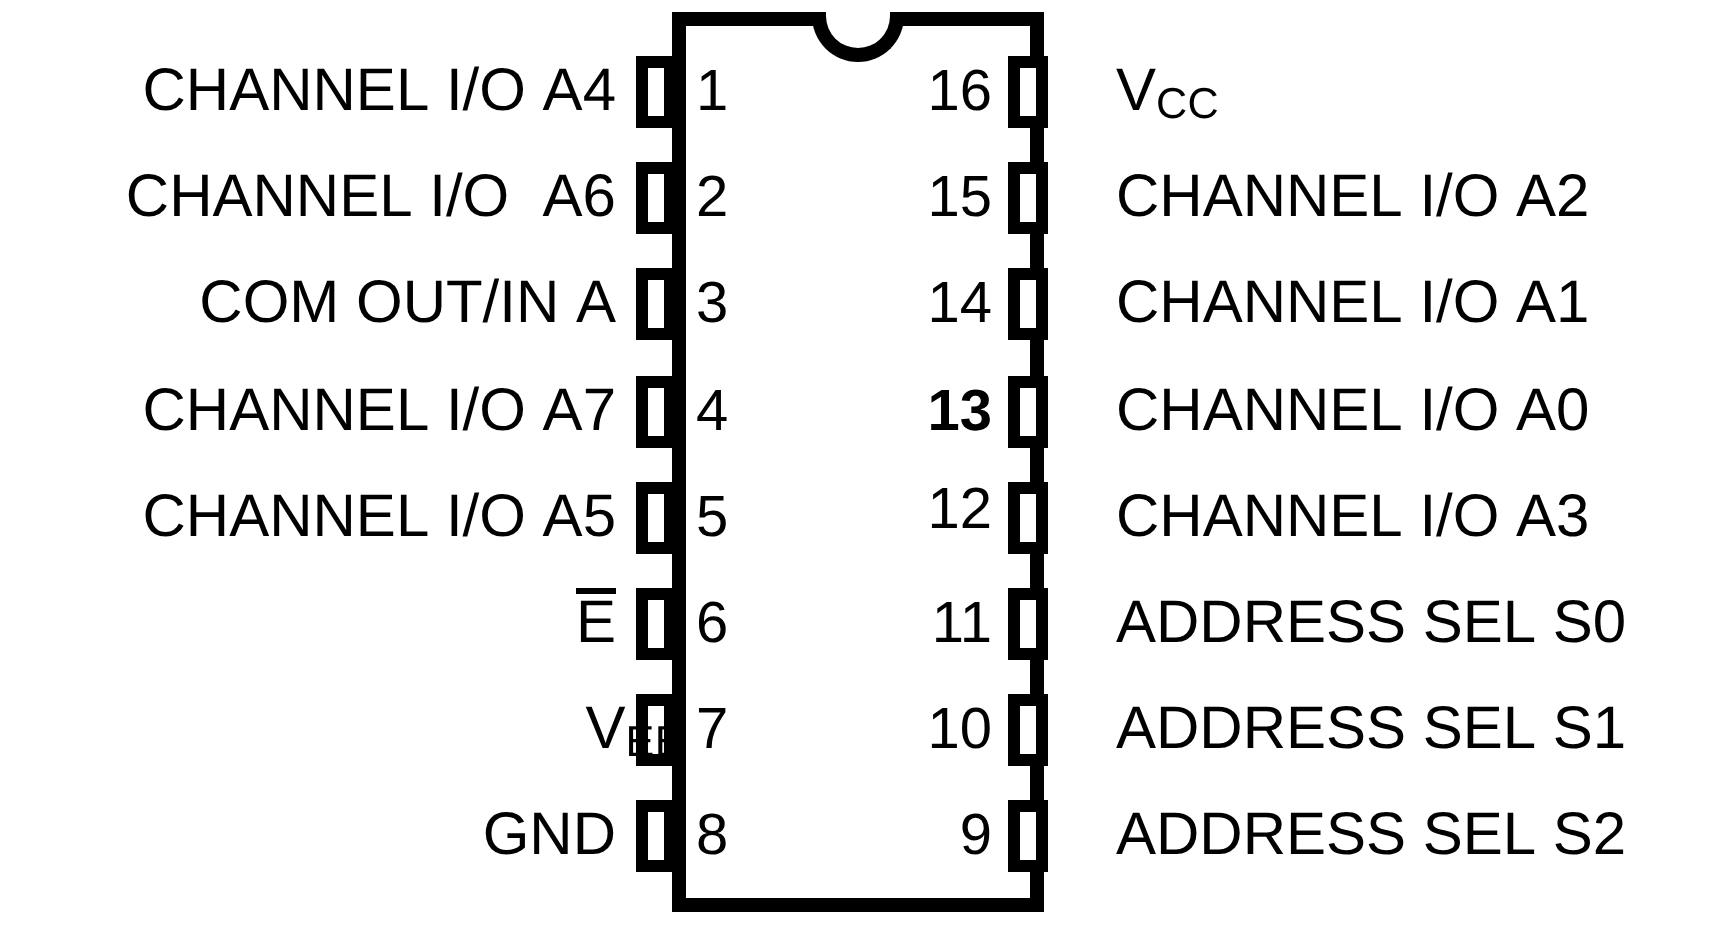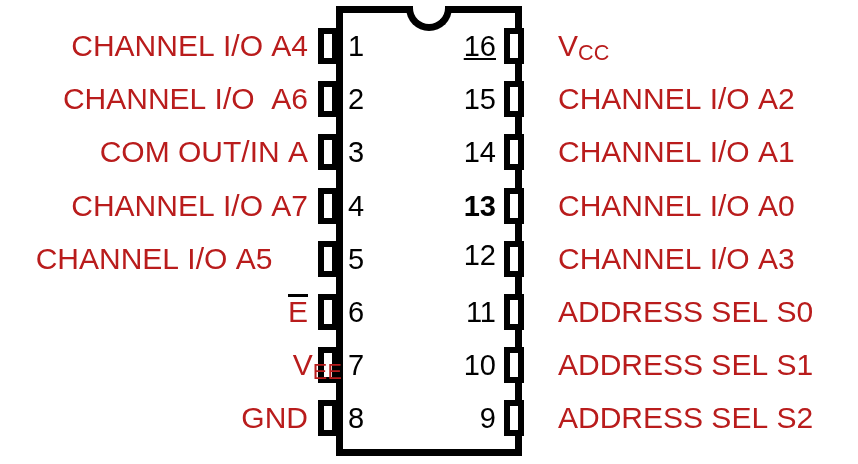--- a/index.html
+++ b/index.html
@@ -83,21 +83,21 @@
     width: 56px;
     text-align: right;
   }
 
   
   .pin-label {
     position: absolute;
     font-size: 30px;
     line-height: 36px;
     height: 36px;
-    color: #b91c1c;
+    color: #000000;
     white-space: pre;
   }
   .pin-label.left {
     left: 0;
     width: 308px;
     text-align: right;
   }
   .pin-label.right {
     left: 558px;
     width: 324px;
@@ -135,32 +135,32 @@
       <div class="pin-number left" style="top: 81.2px;">2</div>
       <div class="pin-label left" style="top: 81.2px;">CHANNEL&nbsp;I/O&nbsp;&nbsp;A6</div>
       <div class="pin-stub left" style="top: 134.4px;"></div>
       <div class="pin-number left" style="top: 134.4px;">3</div>
       <div class="pin-label left" style="top: 134.4px;">COM&nbsp;OUT/IN&nbsp;A</div>
       <div class="pin-stub left" style="top: 187.6px;"></div>
       <div class="pin-number left" style="top: 187.6px;">4</div>
       <div class="pin-label left" style="top: 187.6px;">CHANNEL&nbsp;I/O&nbsp;A7</div>
       <div class="pin-stub left" style="top: 240.8px;"></div>
       <div class="pin-number left" style="top: 240.8px;">5</div>
-      <div class="pin-label left" style="top: 240.8px; text-align: center;">CHANNEL&nbsp;I/O&nbsp;A5</div>
+      <div class="pin-label left" style="top: 240.8px;">CHANNEL&nbsp;I/O&nbsp;A5</div>
       <div class="pin-stub left" style="top: 294px;"></div>
       <div class="pin-number left" style="top: 294px;">6</div>
       <div class="pin-label left" style="top: 294px;"><span class="ovl">E</span></div>
       <div class="pin-stub left" style="top: 347.2px;"></div>
       <div class="pin-number left" style="top: 347.2px;">7</div>
       <div class="pin-label left" style="top: 347.2px; margin-left: 34px;">V<span class="sub">EE</span></div>
       <div class="pin-stub left" style="top: 400.4px;"></div>
       <div class="pin-number left" style="top: 400.4px;">8</div>
       <div class="pin-label left" style="top: 400.4px; text-align: right;">GND</div>
       <div class="pin-stub right" style="top: 28px;"></div>
-      <div class="pin-number right" style="top: 28px; text-decoration: underline;">16</div>
+      <div class="pin-number right" style="top: 28px;">16</div>
       <div class="pin-label right" style="top: 28px;">V<span class="sub">CC</span></div>
       <div class="pin-stub right" style="top: 81.2px;"></div>
       <div class="pin-number right" style="top: 81.2px;">15</div>
       <div class="pin-label right" style="top: 81.2px;">CHANNEL&nbsp;I/O&nbsp;A2</div>
       <div class="pin-stub right" style="top: 134.4px;"></div>
       <div class="pin-number right" style="top: 134.4px;">14</div>
       <div class="pin-label right" style="top: 134.4px;">CHANNEL&nbsp;I/O&nbsp;A1</div>
       <div class="pin-stub right" style="top: 187.6px;"></div>
       <div class="pin-number right" style="top: 187.6px; font-weight: bold;">13</div>
       <div class="pin-label right" style="top: 187.6px;">CHANNEL&nbsp;I/O&nbsp;A0</div>

